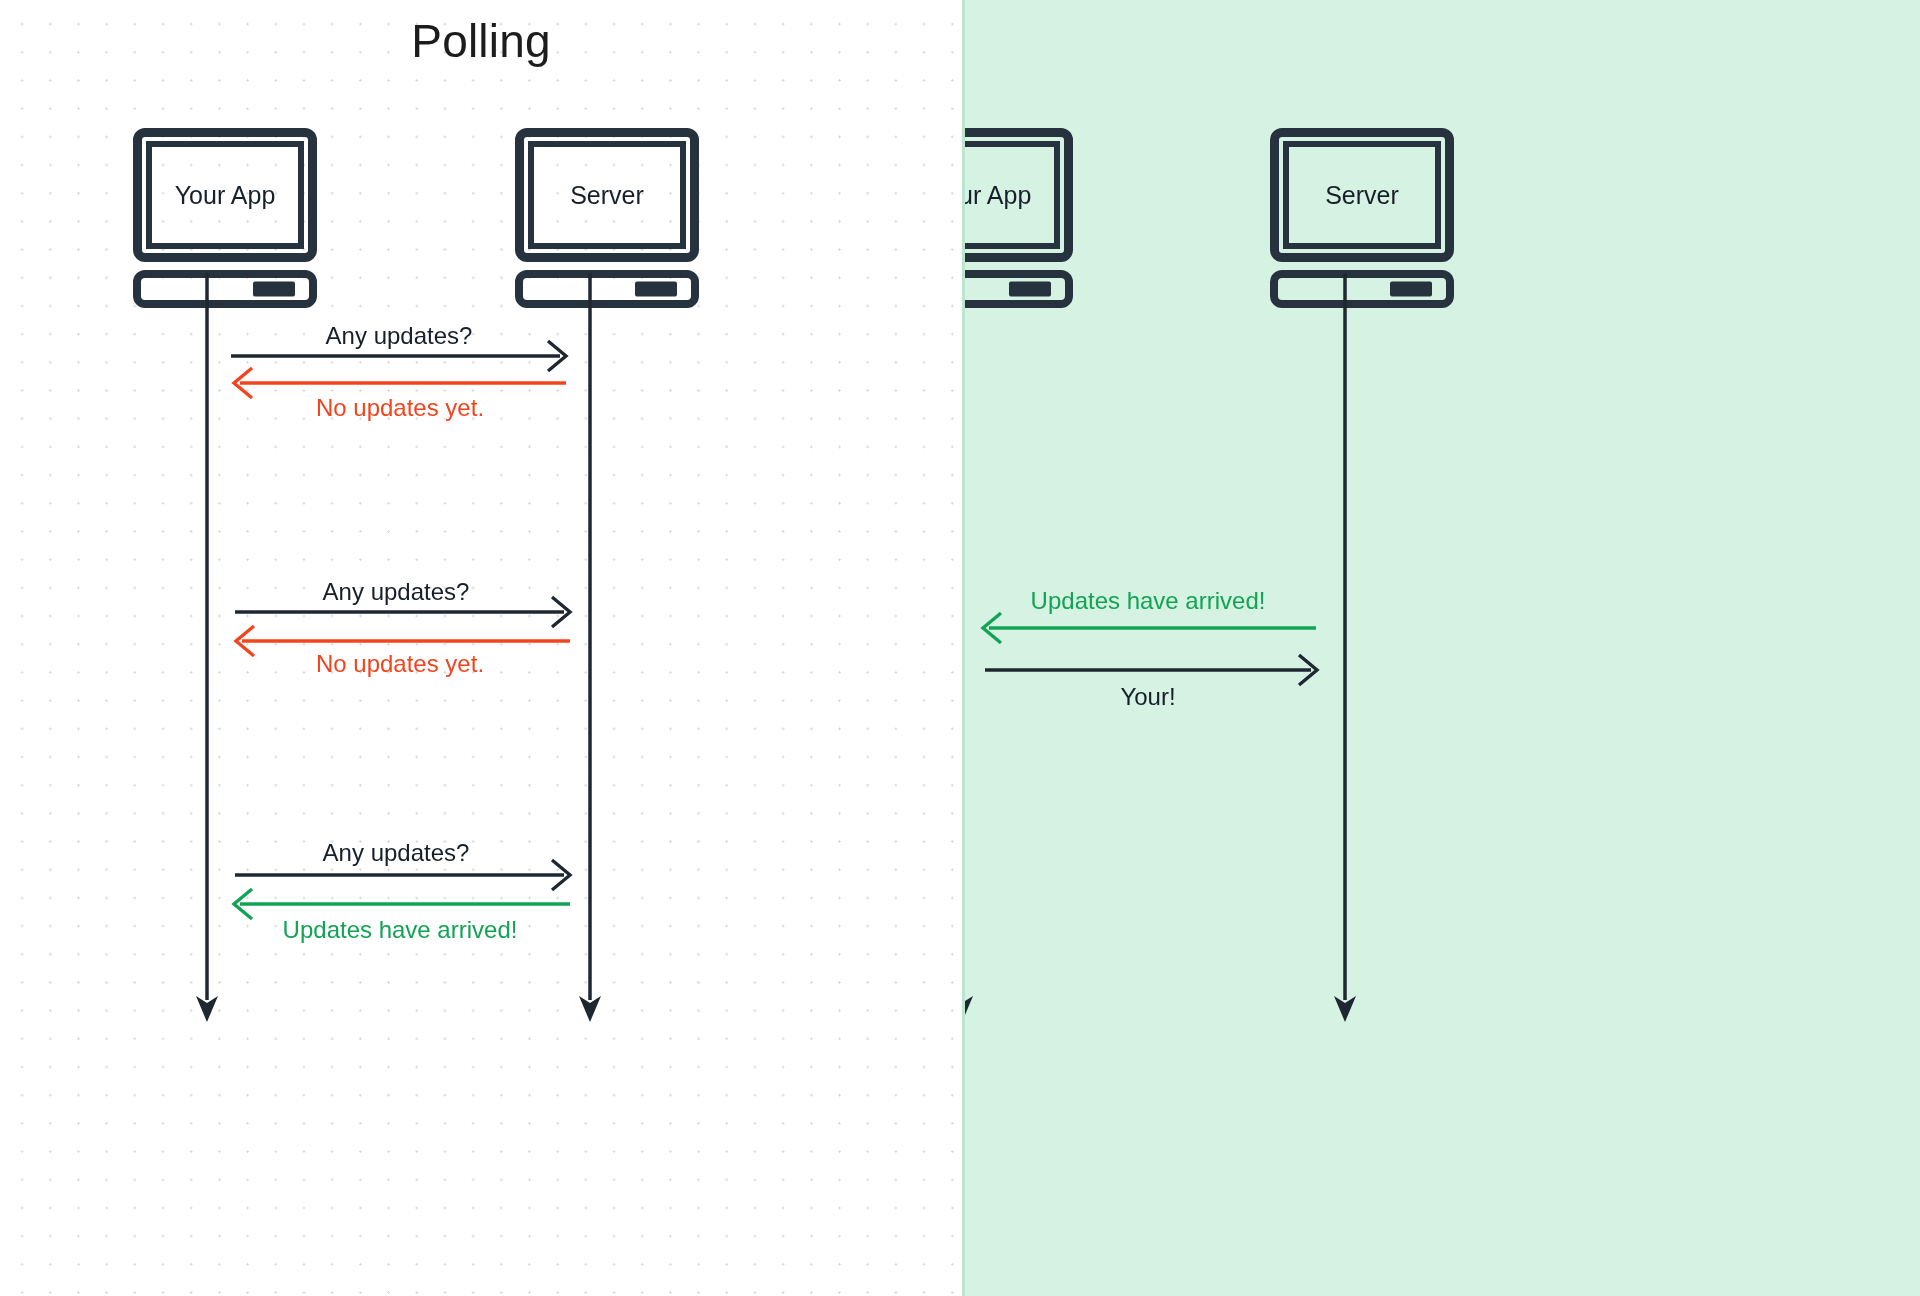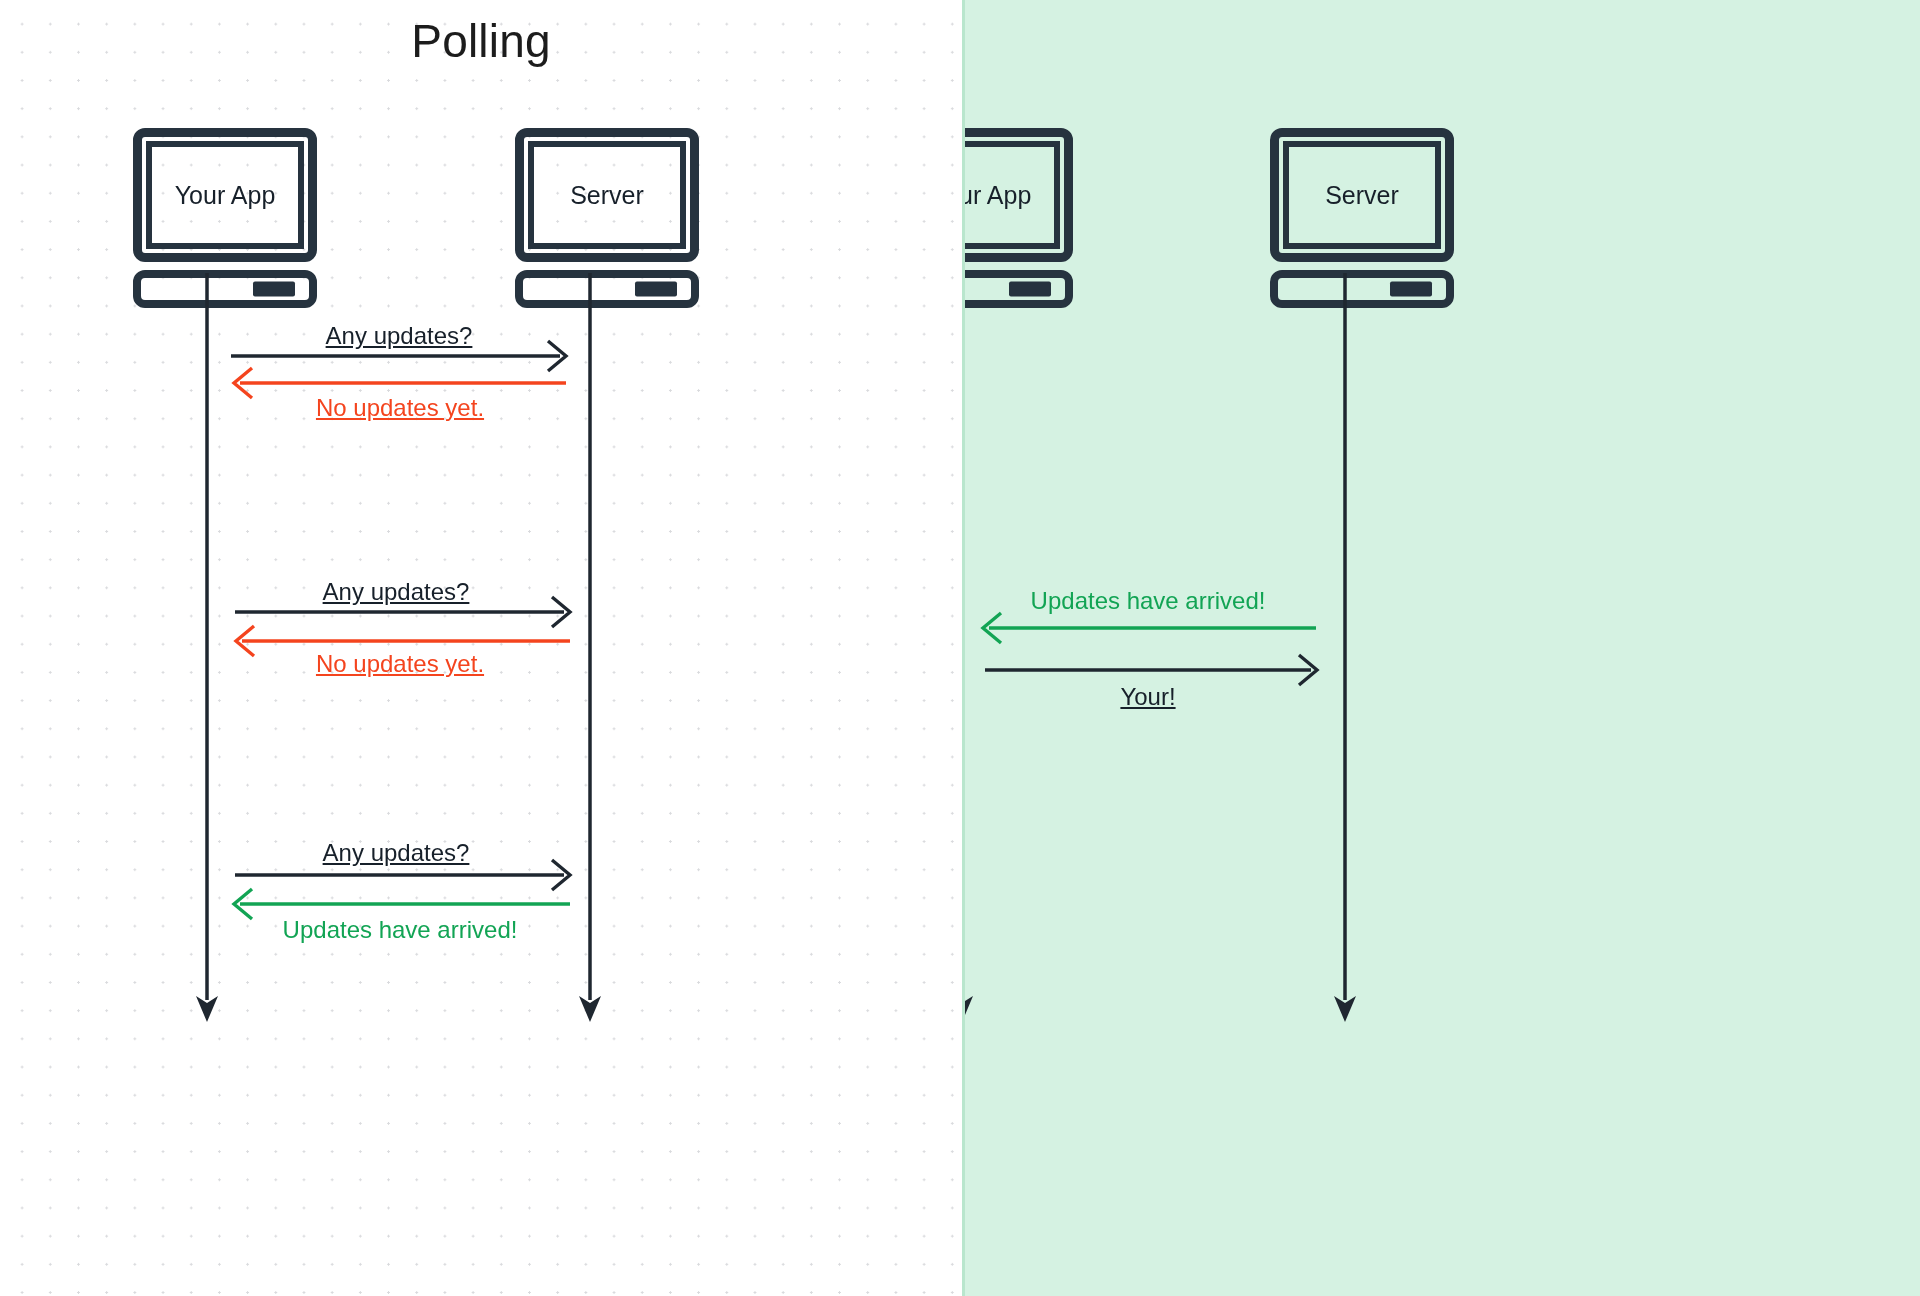--- a/index.html
+++ b/index.html
@@ -108,22 +108,22 @@
     position: absolute;
     overflow: visible;
   }
   .msg-label {
     position: absolute;
     font-size: 24px;
     line-height: 1;
     white-space: nowrap;
     transform: translateX(-50%);
   }
-  .lbl-dark { color: #17202a; text-decoration: underline; }
-  .lbl-red  { color: #f4441e; text-decoration: underline; }
+  .lbl-dark { color: #17202a; }
+  .lbl-red  { color: #f4441e; }
   .lbl-green{ color: #12a454; }
 </style>
 </head>
 <body>
 
 <div id="stage">
 
   <section class="panel" id="panel-polling">
     <div class="panel-title">Polling</div>
 

